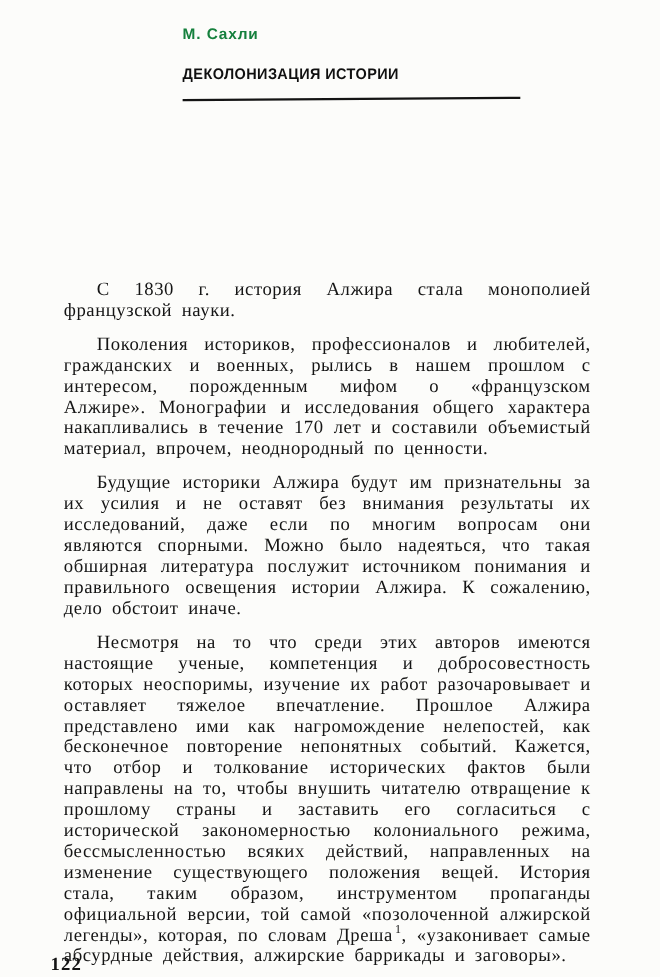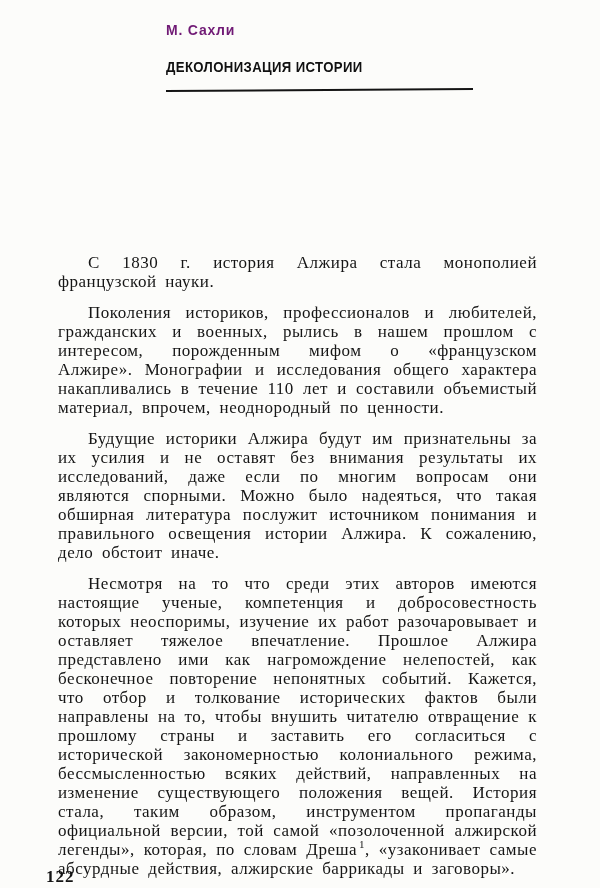--- a/index.html
+++ b/index.html
@@ -20,21 +20,21 @@
     color: #161616;
   }
   .author {
     position: absolute;
     left: 166px;
     top: 22px;
     font-family: "Liberation Sans", sans-serif;
     font-weight: bold;
     font-size: 14px;
     letter-spacing: 0.8px;
-    color: #701a75;
+    color: #15803d;
     white-space: nowrap;
   }
   .title {
     position: absolute;
     left: 166px;
     top: 59px;
     font-family: "Liberation Sans", sans-serif;
     font-weight: bold;
     font-size: 14px;
     letter-spacing: 0.4px;
@@ -91,20 +91,20 @@
 <div class="page">
 
   <div class="author">М. Сахли</div>
 
   <div class="title">ДЕКОЛОНИЗАЦИЯ ИСТОРИИ</div>
 
   <div class="rule"></div>
 
   <div class="text-block">
     <p>С 1830 г. история Алжира стала монополией французской науки.</p>
-    <p>Поколения историков, профессионалов и любителей, гражданских и военных, рылись в нашем прошлом с интересом, порожденным мифом о «французском Алжире». Монографии и исследования общего характера накапливались в течение 110 лет и составили объемистый материал, впрочем, неоднородный по ценности.</p>
+    <p>Поколения историков, профессионалов и любителей, гражданских и военных, рылись в нашем прошлом с интересом, порожденным мифом о «французском Алжире». Монографии и исследования общего характера накапливались в течение 170 лет и составили объемистый материал, впрочем, неоднородный по ценности.</p>
     <p>Будущие историки Алжира будут им признательны за их усилия и не оставят без внимания результаты их исследований, даже если по многим вопросам они являются спорными. Можно было надеяться, что такая обширная литература послужит источником понимания и правильного освещения истории Алжира. К сожалению, дело обстоит иначе.</p>
     <p><span>Несмотря на то что среди этих авторов имеются настоящие ученые, компетенция и добросовестность которых неоспоримы, изучение их работ разочаровывает и оставляет тяжелое впечатление. Прошлое Алжира представлено ими как нагромождение нелепостей, как бесконечное повторение непонятных событий. Кажется, что отбор и толкование исторических фактов были направлены на то, чтобы внушить читателю отвращение к прошлому страны и заставить его согласиться с исторической закономерностью колониального режима, бессмысленностью всяких действий, направленных на изменение существующего положения вещей. История стала, таким образом, инструментом пропаганды официальной версии, той самой «позолоченной алжирской легенды», которая, по словам Дреша</span><span class="footnote-ref">1</span><span>, «узаконивает самые абсурдные действия, алжирские баррикады и заговоры».</span></p>
   </div>
 
   <div class="page-number">122</div>
 
 </div>
 
 </body></html>

